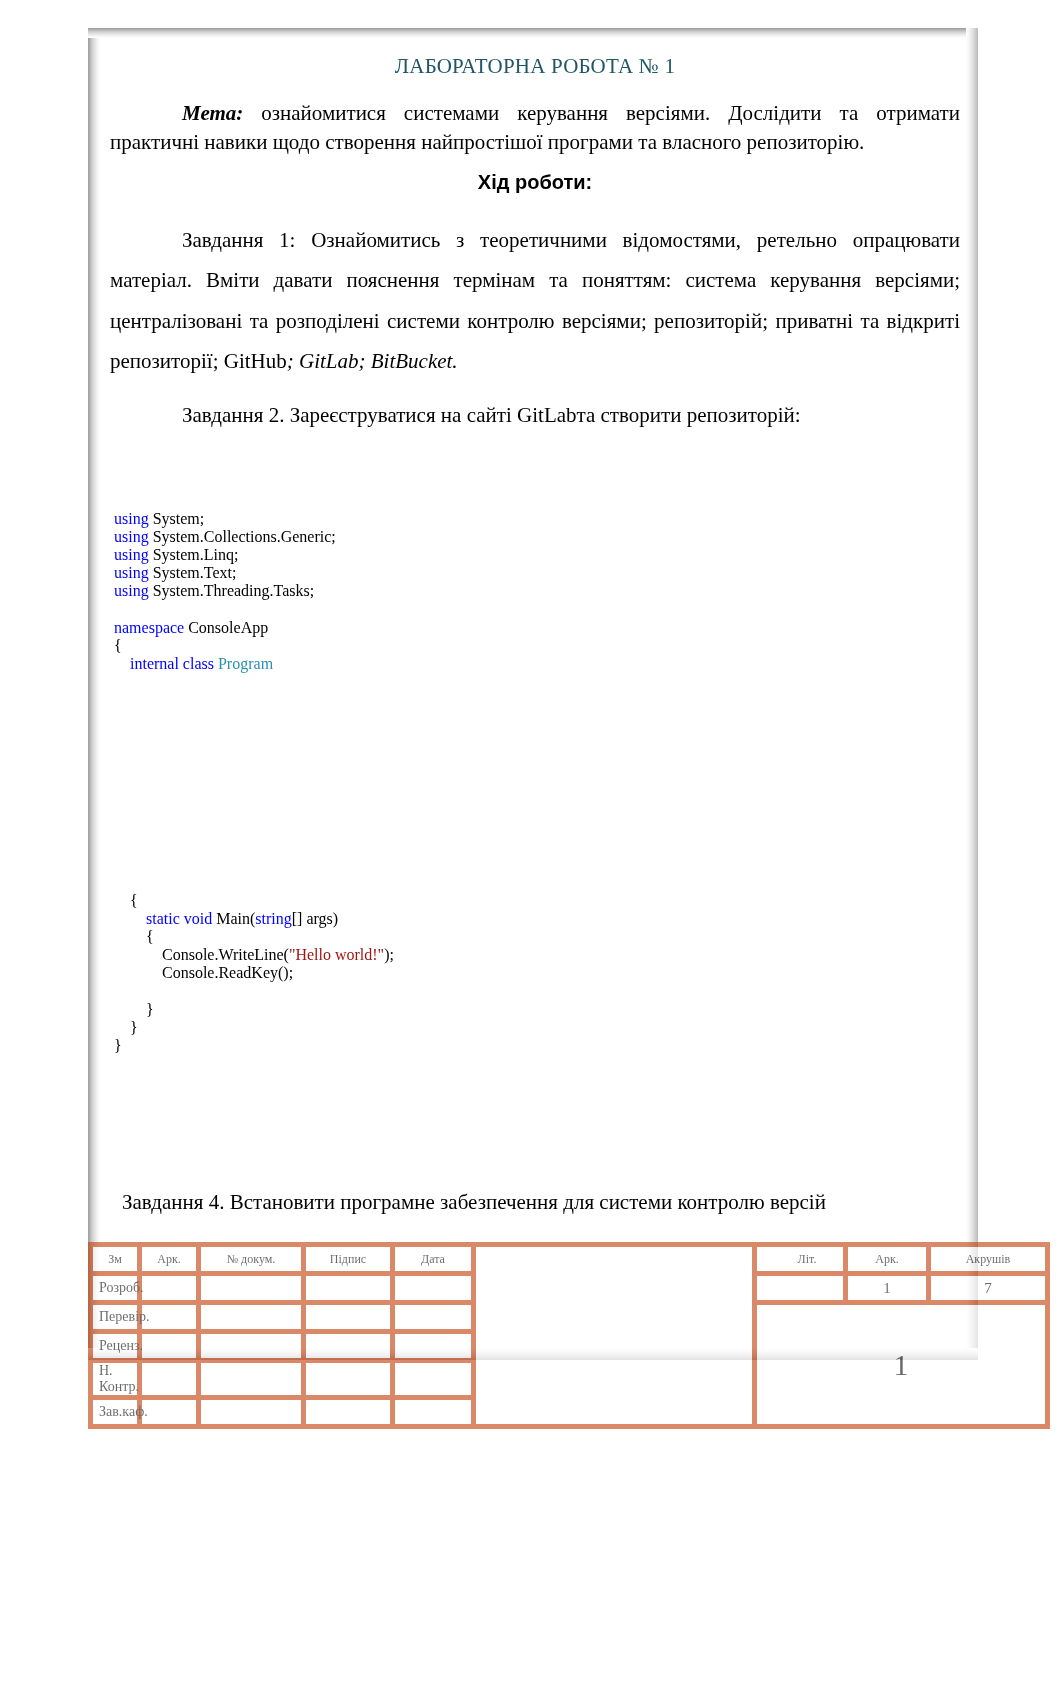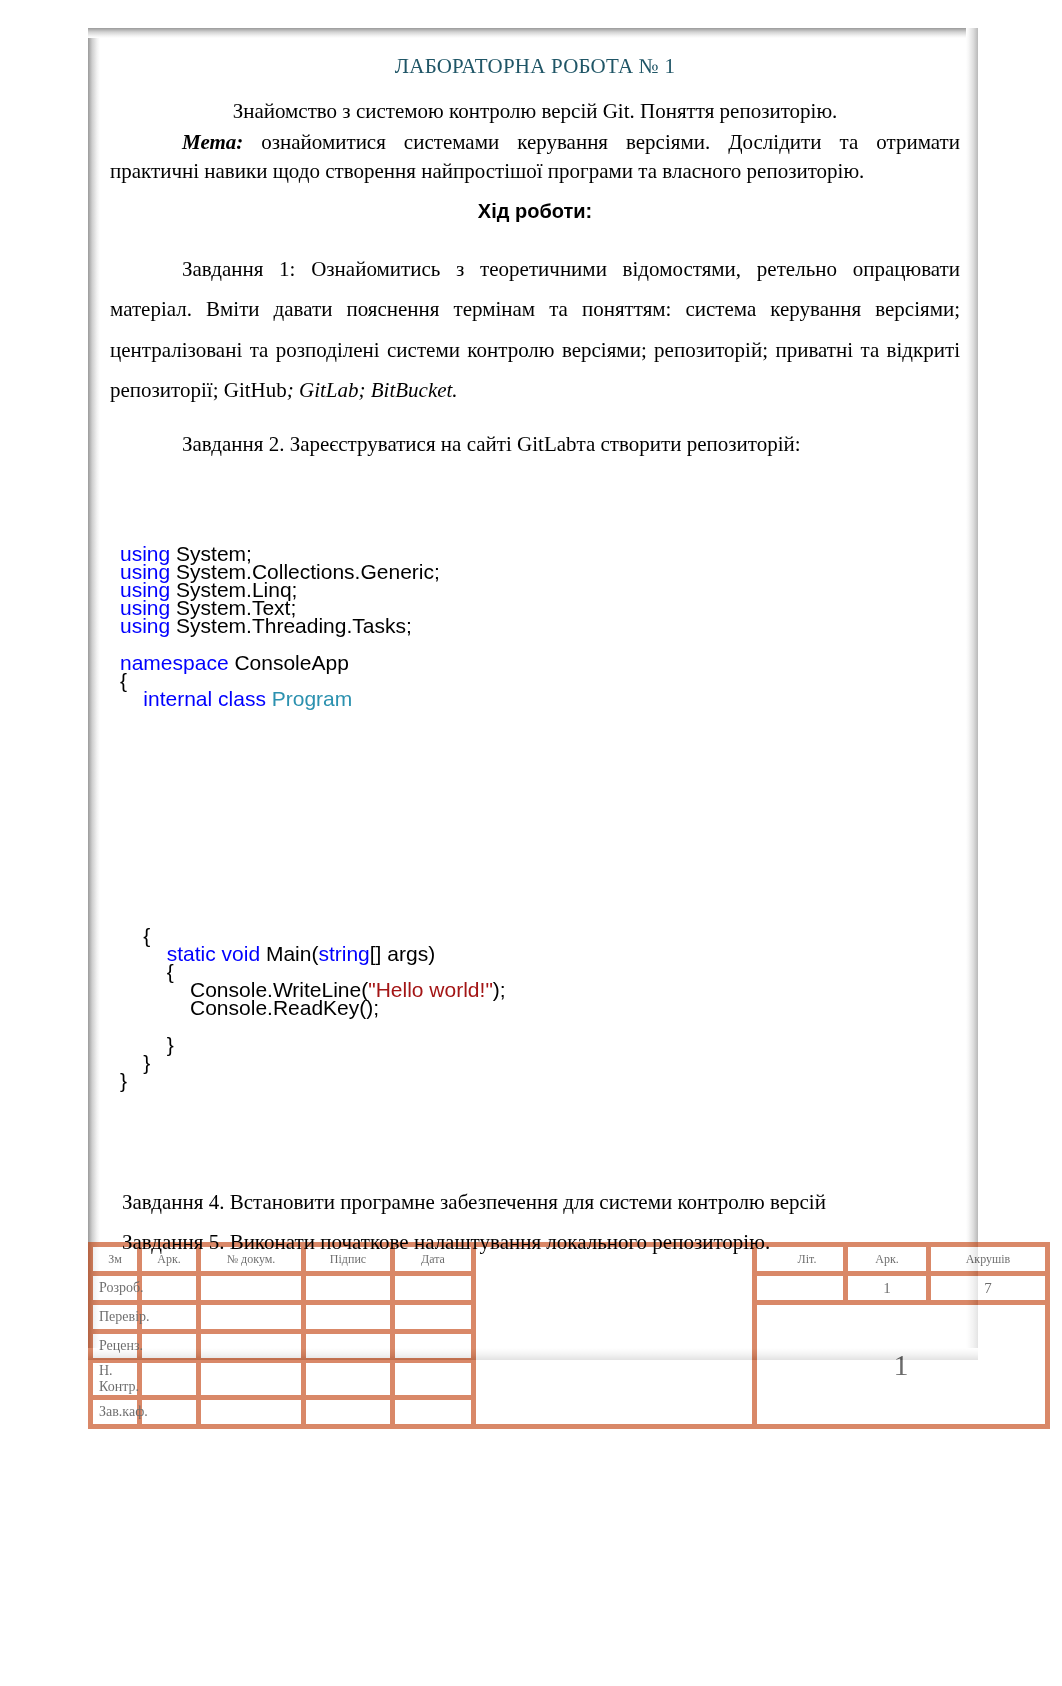--- a/index.html
+++ b/index.html
@@ -104,26 +104,26 @@
   }
   .task-lead { text-indent: 72px; }
   .ital { font-style: italic; }
 
   .spacer-lg { height: 44px; }
   .spacer-md { height: 26px; }
   .spacer-sm { height: 14px; }
 
   
   .code {
-    font-family: Liberation Sans, sans-serif;
-    font-size: 21px;
+    font-family: Liberation Serif, serif;
+    font-size: 16px;
     line-height: 18.2px;
     color: #000000;
     white-space: pre;
-    margin: 10px;
+    margin: 4px;
   }
   .k-blue  { color: #0000ff; }
   .k-teal  { color: #2b91af; }
   .k-red   { color: #a31515; }
   .code-blank { height: 18.2px; }
 
   
   .stamp {
     position: absolute;
     left: 88px;
@@ -177,21 +177,20 @@
   <div class="sheet"></div>
   <div class="sheet-shadow-left"></div>
   <div class="sheet-shadow-top"></div>
   <div class="sheet-shadow-right"></div>
   <div class="sheet-shadow-bottom"></div>
 
   <div class="content">
 
     <div class="doc-title">ЛАБОРАТОРНА РОБОТА № 1</div>
 
-    <div class="subtitle">Знайомство з системою контролю версій Git. Поняття репозиторію.</div>
 
     <p class="para para-indent"><span class="bold-italic">Мета:</span><span> ознайомитися системами керування версіями. Дослідити та отримати практичні навики щодо створення найпростішої програми та власного репозиторію.</span></p>
 
     <div class="center-bold">Хід роботи:</div>
 
     <div class="spacer-md"></div>
 
     <p class="task task-lead"><span>Завдання 1: Ознайомитись з теоретичними відомостями, ретельно опрацювати матеріал. Вміти давати пояснення термінам та поняттям: система керування версіями; централізовані та розподілені системи контролю версіями; репозиторій; приватні та відкриті репозиторії; GitHub</span><span class="ital">; GitLab; BitBucket.</span></p>
 
     <div class="spacer-sm"></div>
@@ -258,16 +257,15 @@
         <td class="blank"></td>
         <td class="blank"></td>
         <td class="blank"></td>
       </tr>
     </tbody>
       </table>
   </div>
 
   <div class="bottom-text">
     <p class="task" style="margin:0; text-indent:12px;">Завдання 4. Встановити програмне забезпечення для системи контролю версій</p>
-    <p class="task" style="margin:0; text-indent:12px;">Завдання 5. Виконати початкове налаштування локального репозиторію.</p>
   </div>
 
 </div>
 
 </body></html>

